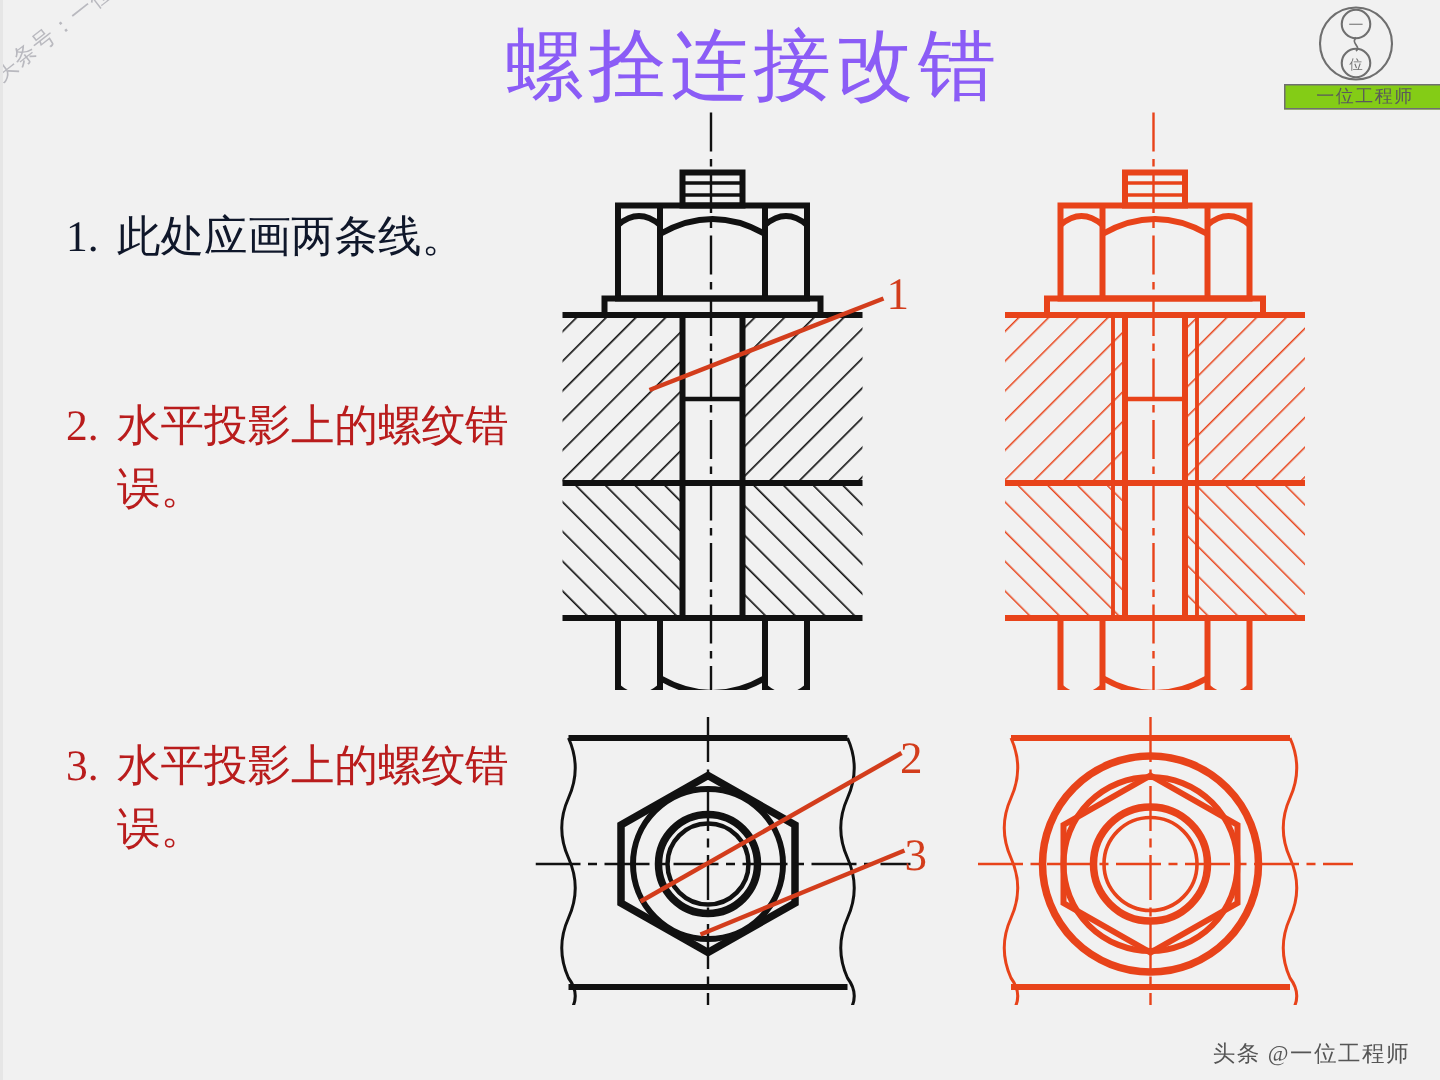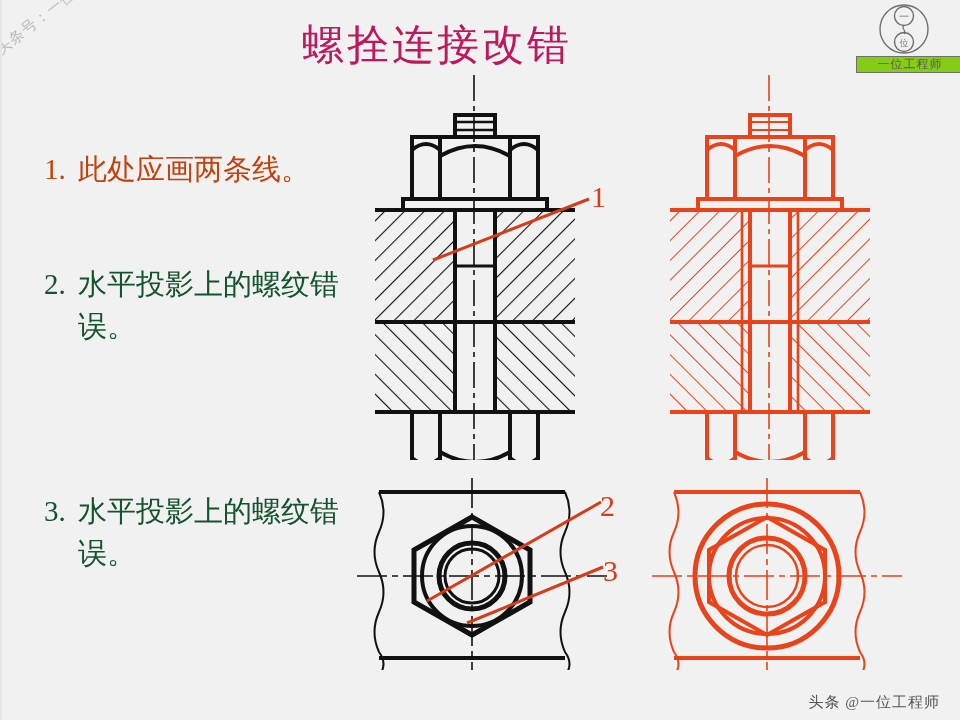--- a/index.html
+++ b/index.html
@@ -31,24 +31,24 @@
     white-space: nowrap;
     font-family: "Liberation Serif", "DejaVu Serif", serif;
   }
 
   
   #title {
     position: absolute;
     left: 300px;
     top: 14px;
     width: 400px;
-    text-align: left;
-    font-size: 42px;
+    text-align: center;
+    font-size: 52px;
     line-height: 62px;
-    color: #be185d;
+    color: #8b5cf6;
     letter-spacing: 3px;
     white-space: nowrap;
     font-family: "Liberation Serif", "DejaVu Serif", serif;
   }
 
   
   #logo-box {
     position: absolute;
     right: 8px;
     top: 2px;
@@ -79,26 +79,26 @@
     font-family: "Liberation Serif", "DejaVu Serif", serif;
   }
 
   
   .list-item {
     position: absolute;
     left: 42px;
     width: 320px;
     font-size: 29px;
     line-height: 42px;
-    color: #14532d;
+    color: #b91c1c;
     font-family: "Liberation Serif", "DejaVu Serif", serif;
   }
   .list-item .num { display: inline-block; width: 34px; }
   .list-item .body { display: inline-block; width: 268px; vertical-align: top; }
-  #item-1 { top: 148px; color: #c2410c; }
+  #item-1 { top: 137px; color: #0f172a; }
   #item-2 { top: 263px; }
   #item-3 { top: 490px; }
 
   
   .dwg { position: absolute; }
   #dwg-black-front { left: 355px; top: 60px; }
   #dwg-black-top   { left: 355px; top: 470px; }
   #dwg-red-front   { left: 650px; top: 60px; }
   #dwg-red-top     { left: 650px; top: 470px; }
 

